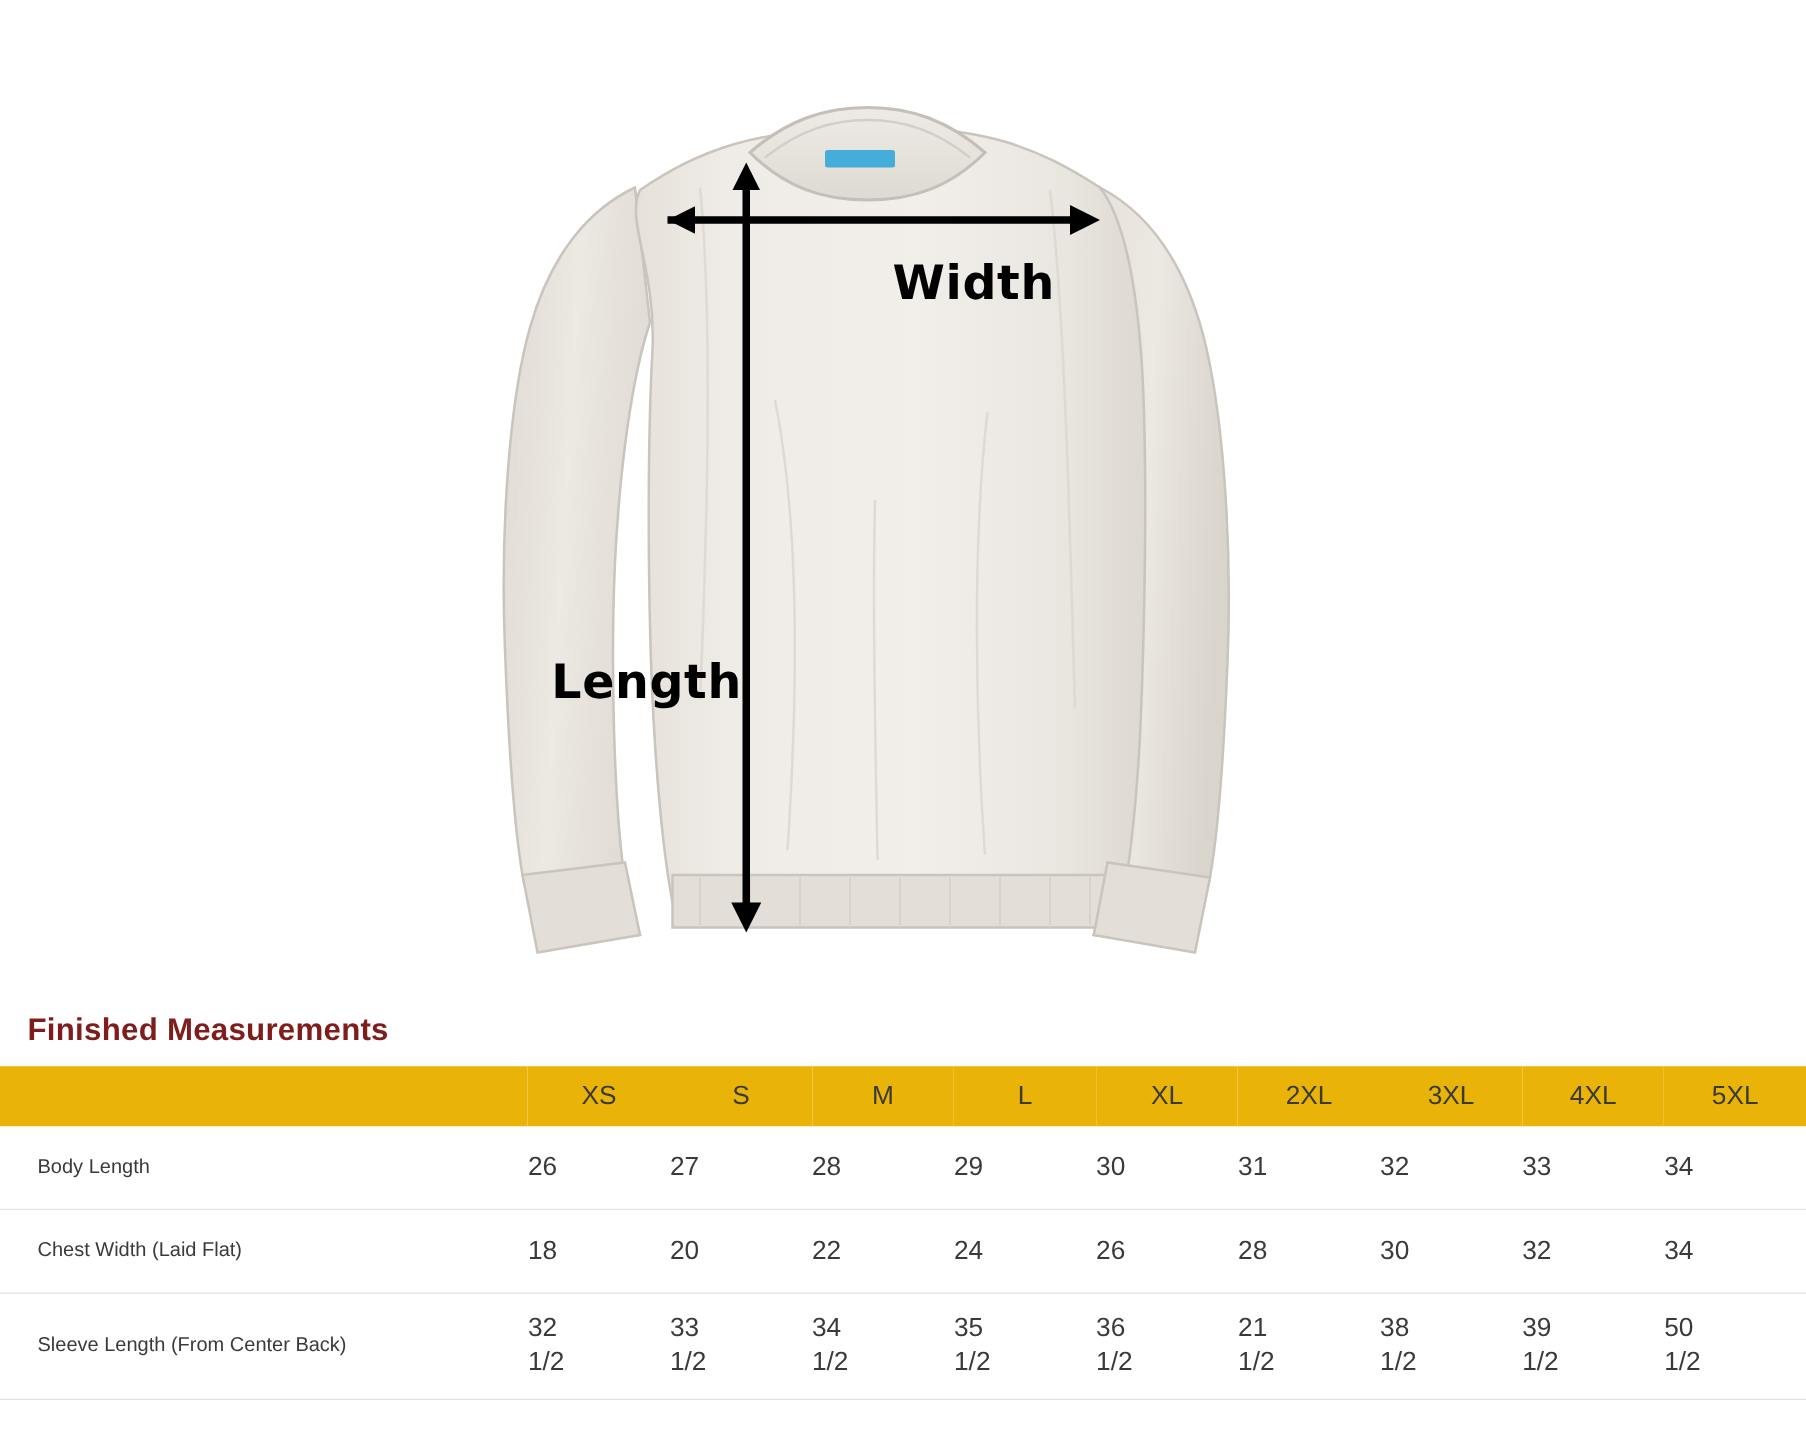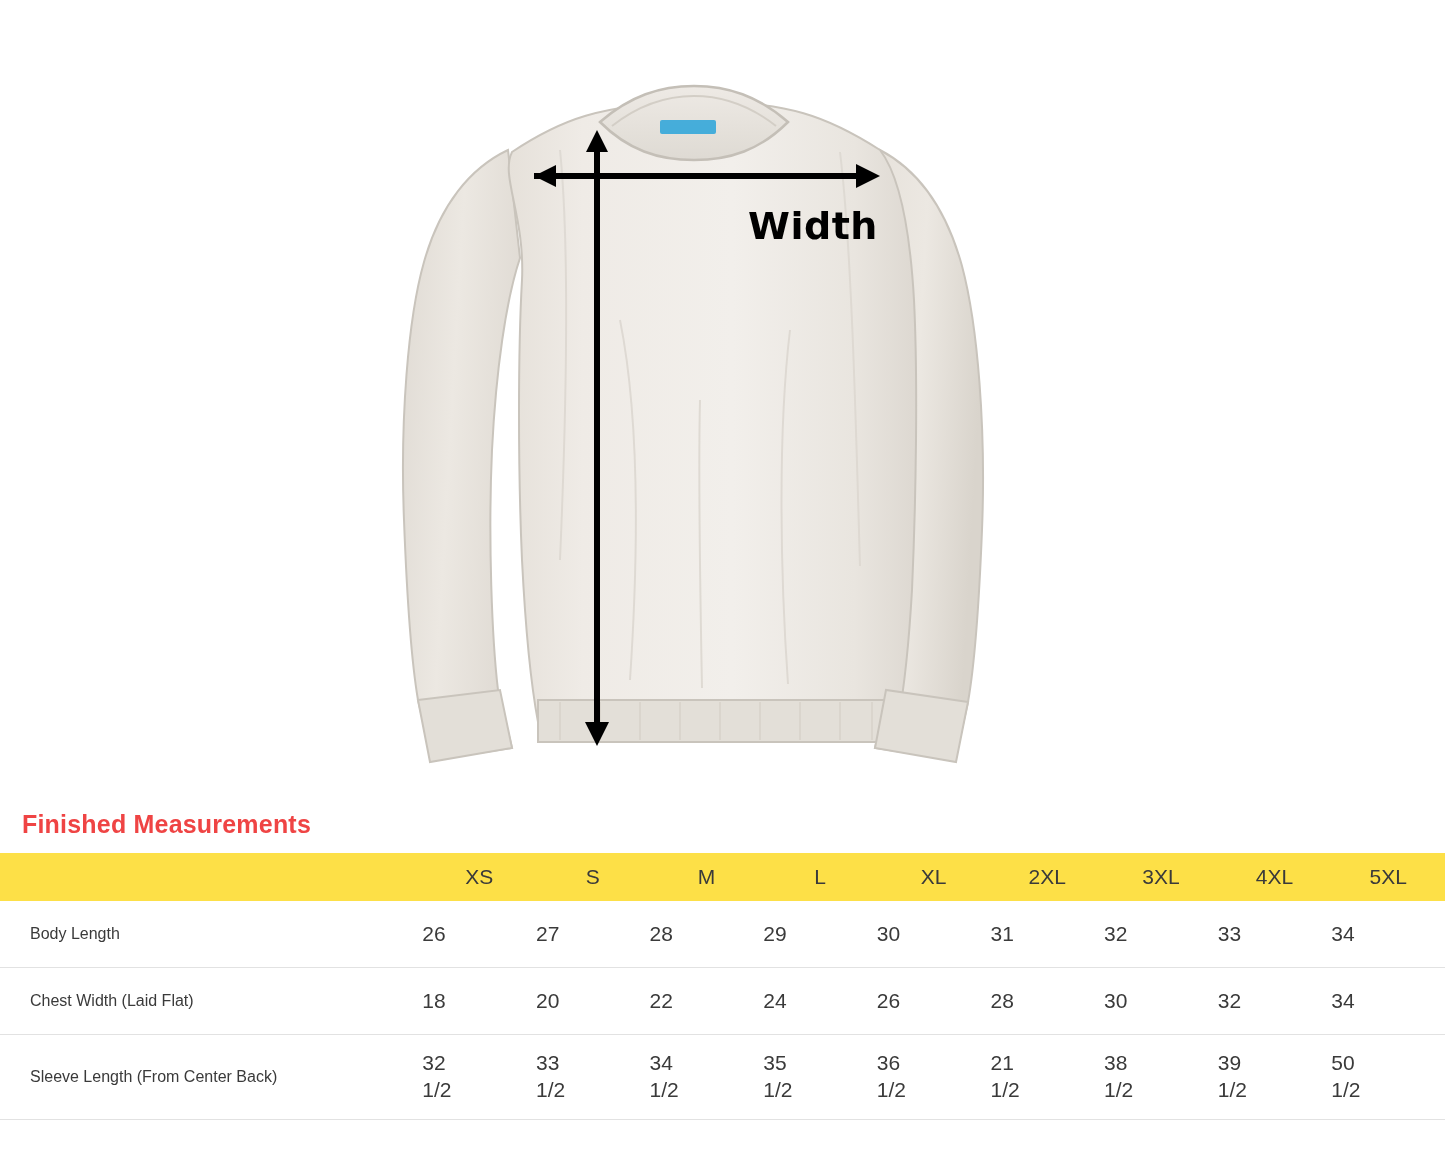--- a/index.html
+++ b/index.html
@@ -31,53 +31,53 @@
 
   .dim-label {
     position: absolute;
     font-family: "DejaVu Sans", sans-serif;
     font-weight: bold;
     color: #000000;
     font-size: 38px;
     letter-spacing: 0.5px;
     white-space: nowrap;
   }
-  #width-label { left: 748px; top: 204px; }
+  #width-label { left: 714px; top: 204px; }
   #length-label { left: 441px; top: 523px; }
 
   
   #measurements-section {
     position: absolute;
     left: 0;
     top: 810px;
     width: 1445px;
   }
   #measurements-title {
     font-family: "Liberation Sans", sans-serif;
     font-size: 25px;
     font-weight: bold;
-    color: #ef4444;
+    color: #7f1d1d;
     margin: 0 0 14px 22px;
     letter-spacing: 0.2px;
   }
   table.size-table {
     border-collapse: collapse;
     width: 1445px;
     table-layout: fixed;
   }
   table.size-table th,
   table.size-table td {
     font-family: "Liberation Sans", sans-serif;
     font-size: 21px;
     color: #3a3a3a;
     font-weight: normal;
     padding: 0;
   }
   thead tr {
-    background: #fde047;
+    background: #eab308;
   }
   thead th {
     height: 48px;
     vertical-align: middle;
     text-align: center;
     font-weight: bold;
     color: #2f2f2f;
     font-size: 22px;
   }
   thead th.rowhead-col {
@@ -210,20 +210,21 @@
     </g>
 
     <g stroke="#000000" stroke-width="6" fill="#000000">
       <line x1="597" y1="137" x2="597" y2="728"></line>
       <polygon points="597,130 586,152 608,152" stroke="none"></polygon>
       <polygon points="597,746 585,722 609,722" stroke="none"></polygon>
     </g>
   </svg>
 
   <div class="dim-label" id="width-label">Width</div>
+  <div class="dim-label" id="length-label">Length</div>
 </div>
 
 <div id="measurements-section">
   <div id="measurements-title">Finished Measurements</div>
 
   <table class="size-table">
     <colgroup>
       <col class="label-col">
       <col class="size-col">
         <col class="size-col">

